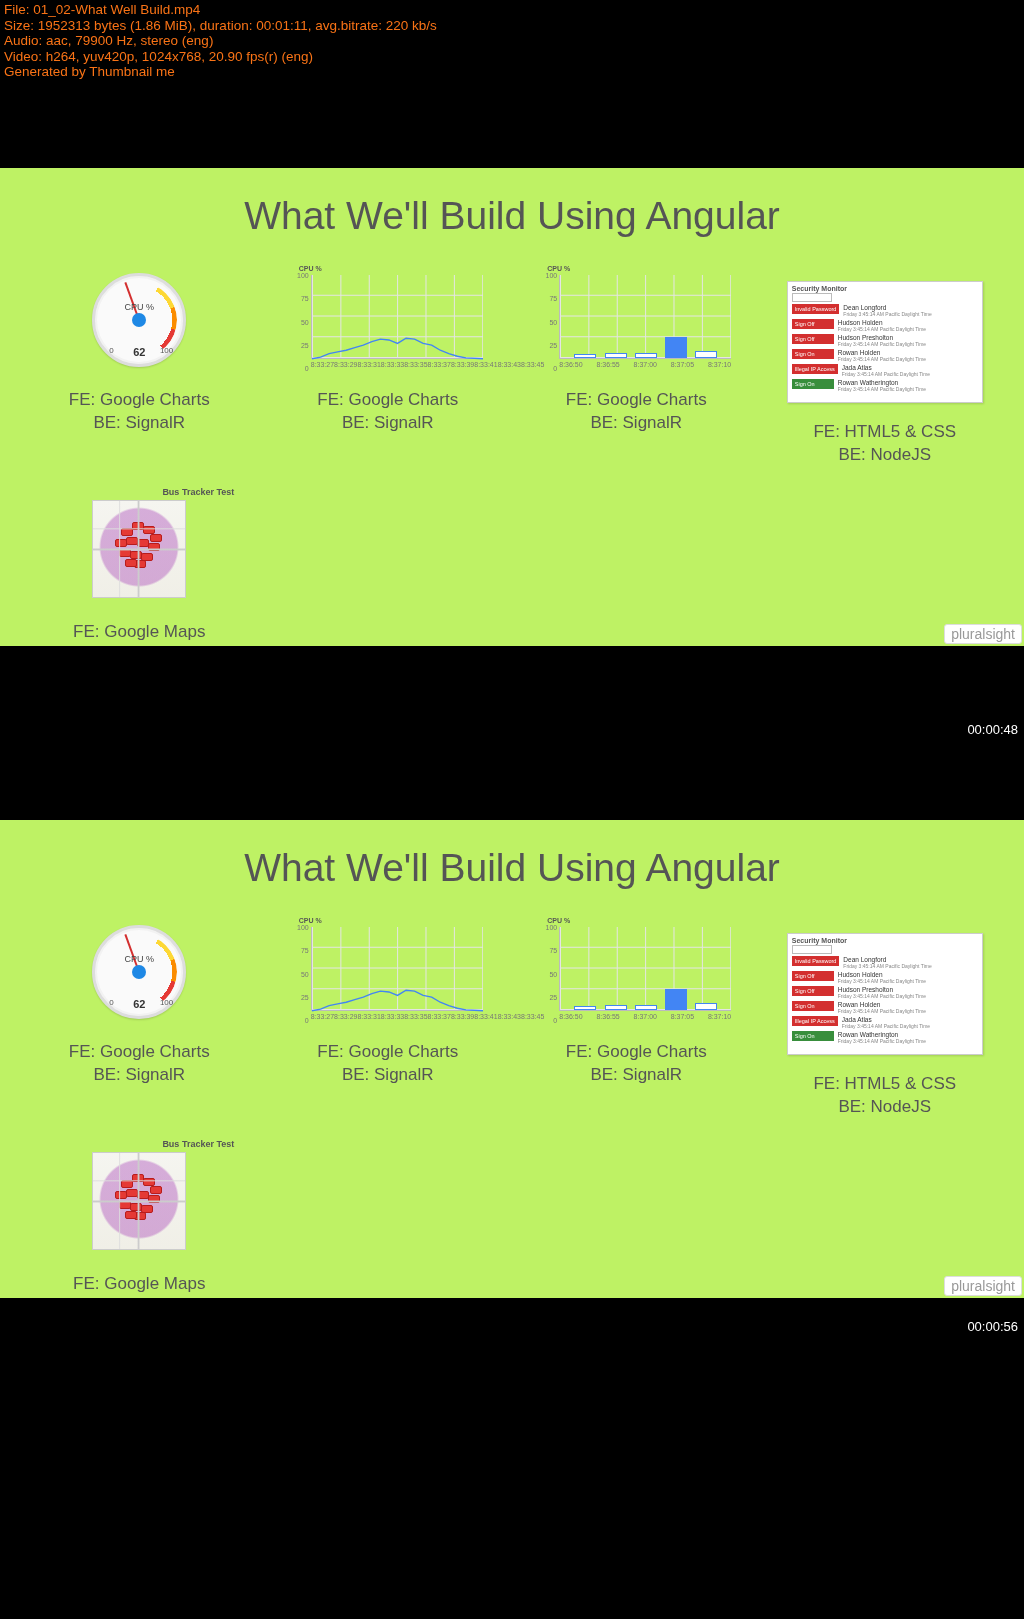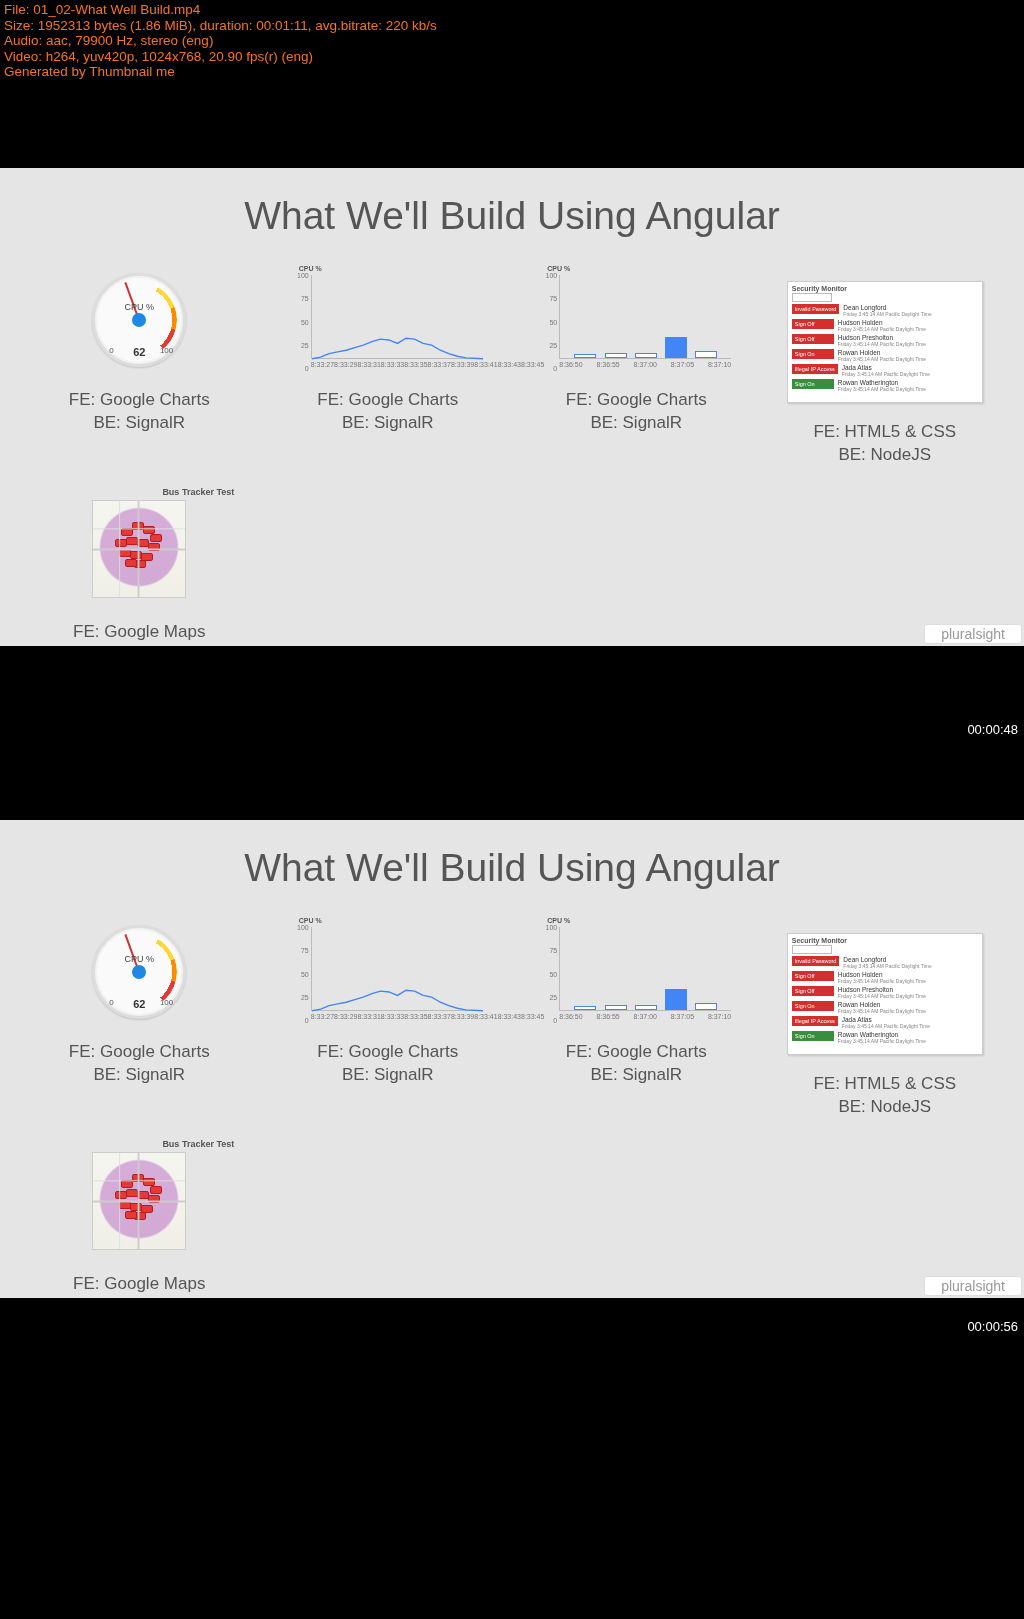--- a/index.html
+++ b/index.html
@@ -11,21 +11,21 @@
   }
   .meta {
     color: #f97316;
     font-size: 13.5px;
     line-height: 1.15;
     padding: 2px 4px 0 4px;
     font-family: Verdana, Arial, sans-serif;
   }
   .black-spacer-top { height: 88px; background: #000; }
   .slide {
-    background: #e5e5e5;
+    background: #bef264;
     color: #333;
     height: 478px;
     position: relative;
     padding: 20px 30px 10px 30px;
     overflow: hidden;
   }
   .slide-title {
     text-align: center;
     font-size: 39px;
     font-weight: 400;
@@ -178,21 +178,21 @@
   }
   .maplet .pins{ position:absolute; inset:0; }
   .maplet .pin{
     position:absolute; width:12px; height:8px; background:#e53935; border:1px solid #b71c1c; border-radius:2px;
   }
 
   .watermark {
     position: absolute; right: 2px; bottom: 2px;
     font-size: 14px; color: #999;
     border: 1px solid #ddd; border-radius: 3px;
-    padding: 1px 16px;
+    padding: 1px 6px;
     background:#fff;
   }
   .black-mid {
     height: 174px; background:#000; position: relative;
   }
   .ts {
     position:absolute; right:6px; top:76px;
     color:#fff; font-size:13px;
     font-family: Verdana, Arial, sans-serif;
   }

